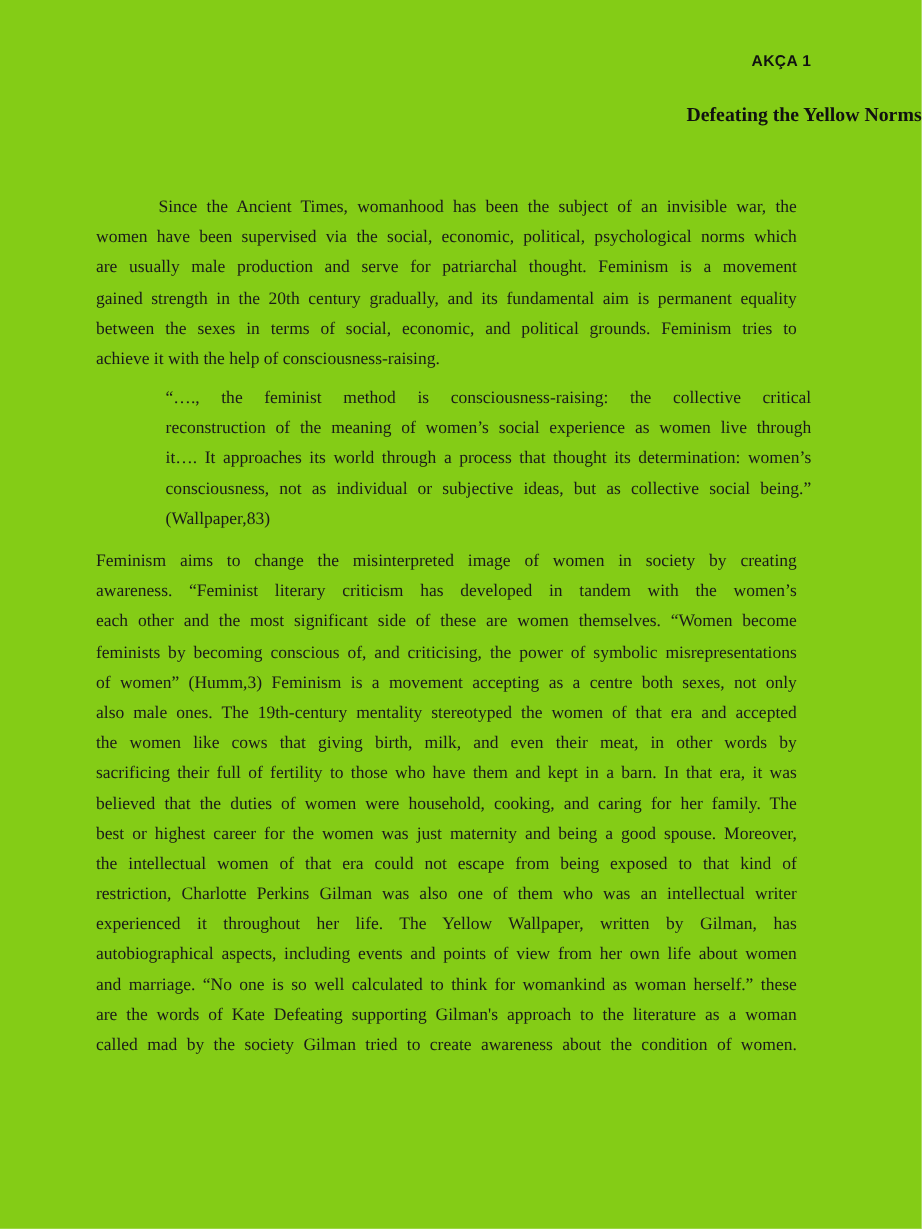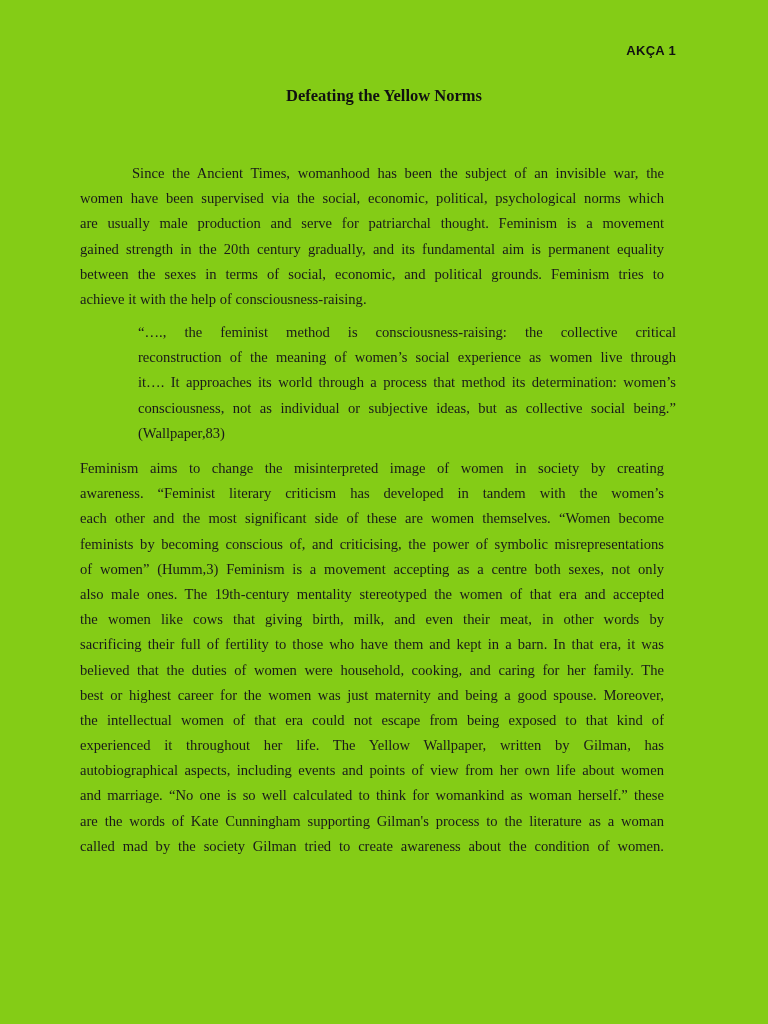--- a/index.html
+++ b/index.html
@@ -30,21 +30,21 @@
       font-size: 13px;
       font-weight: bold;
       letter-spacing: 0.3px;
       color: #111;
     }
     .title {
       position: absolute;
       top: 86px;
       left: 0;
       width: 768px;
-      text-align: center;
+      text-align: right;
       font-family: "Liberation Serif", "DejaVu Serif", serif;
       font-weight: bold;
       font-size: 16.5px;
       color: #111;
     }
     .body-text {
       position: absolute;
       left: 80px;
       width: 584px;
       font-family: "Liberation Serif", "DejaVu Serif", serif;
@@ -87,37 +87,38 @@
     <span class="line">women have been supervised via the social, economic, political, psychological norms which</span>
     <span class="line">are usually male production and serve for patriarchal thought. Feminism is a movement</span>
     <span class="line">gained strength in the 20th century gradually, and its fundamental aim is permanent equality</span>
     <span class="line">between the sexes in terms of social, economic, and political grounds. Feminism tries to</span>
     <span class="line last">achieve it with the help of consciousness-raising.</span>
   </div>
 
   <div class="body-text quote">
     <span class="line">“…., the feminist method is consciousness-raising: the collective critical</span>
     <span class="line">reconstruction of the meaning of women’s social experience as women live through</span>
-    <span class="line">it…. It approaches its world through a process that method its determination: women’s</span>
+    <span class="line">it…. It approaches its world through a process that thought its determination: women’s</span>
     <span class="line">consciousness, not as individual or subjective ideas, but as collective social being.”</span>
     <span class="line last">(Wallpaper,83)</span>
   </div>
 
   <div class="body-text para-2">
     <span class="line">Feminism aims to change the misinterpreted image of women in society by creating</span>
     <span class="line">awareness. “Feminist literary criticism has developed in tandem with the women’s</span>
     <span class="line">each other and the most significant side of these are women themselves. “Women become</span>
     <span class="line">feminists by becoming conscious of, and criticising, the power of symbolic misrepresentations</span>
     <span class="line">of women” (Humm,3) Feminism is a movement accepting as a centre both sexes, not only</span>
     <span class="line">also male ones. The 19th-century mentality stereotyped the women of that era and accepted</span>
     <span class="line">the women like cows that giving birth, milk, and even their meat, in other words by</span>
     <span class="line">sacrificing their full of fertility to those who have them and kept in a barn. In that era, it was</span>
     <span class="line">believed that the duties of women were household, cooking, and caring for her family. The</span>
     <span class="line">best or highest career for the women was just maternity and being a good spouse. Moreover,</span>
     <span class="line">the intellectual women of that era could not escape from being exposed to that kind of</span>
+    <span class="line">restriction, Charlotte Perkins Gilman was also one of them who was an intellectual writer</span>
     <span class="line">experienced it throughout her life. The Yellow Wallpaper, written by Gilman, has</span>
     <span class="line">autobiographical aspects, including events and points of view from her own life about women</span>
     <span class="line">and marriage. “No one is so well calculated to think for womankind as woman herself.” these</span>
-    <span class="line">are the words of Kate Cunningham supporting Gilman's process to the literature as a woman</span>
+    <span class="line">are the words of Kate Defeating supporting Gilman's approach to the literature as a woman</span>
     <span class="line final">called mad by the society Gilman tried to create awareness about the condition of women.</span>
   </div>
 
 </div>
 
 </body></html>

